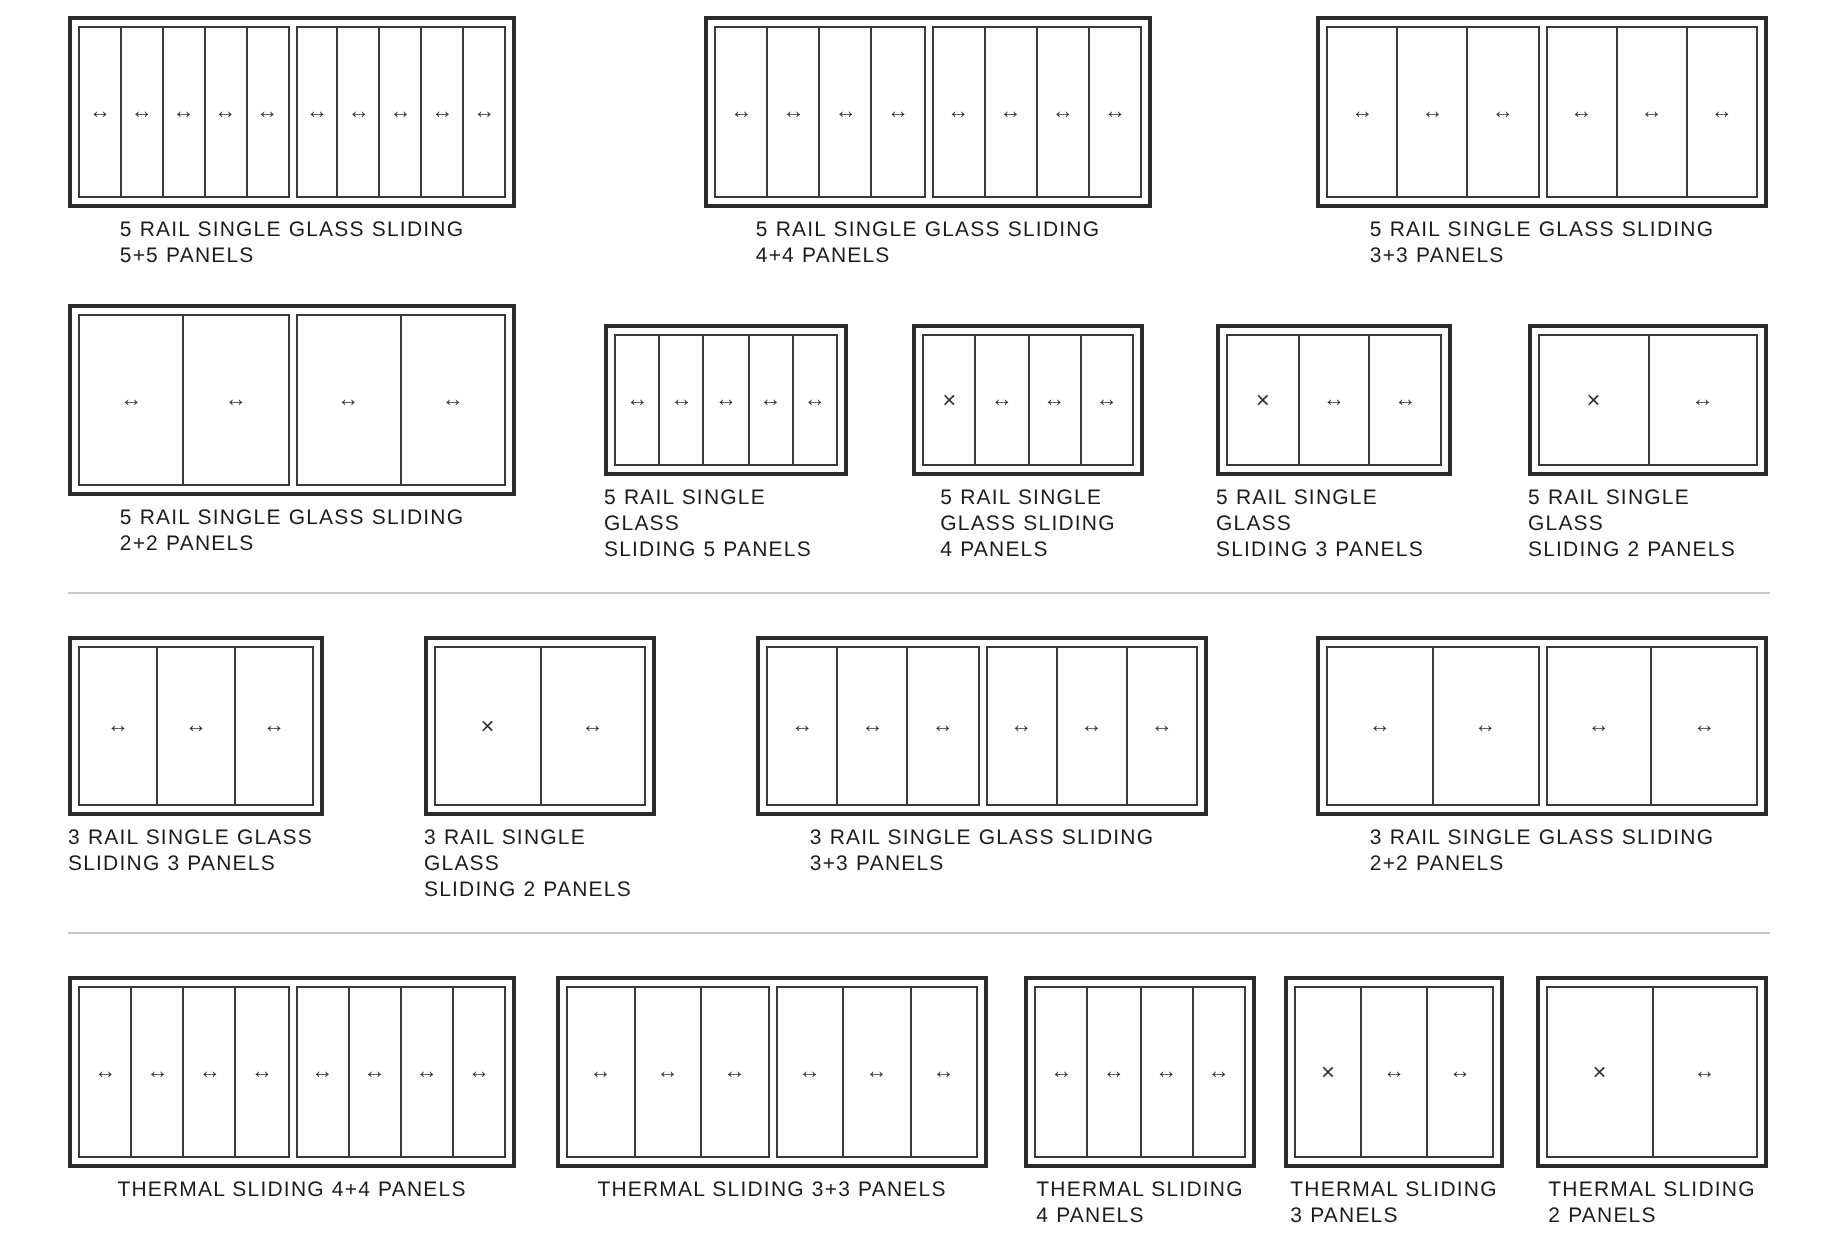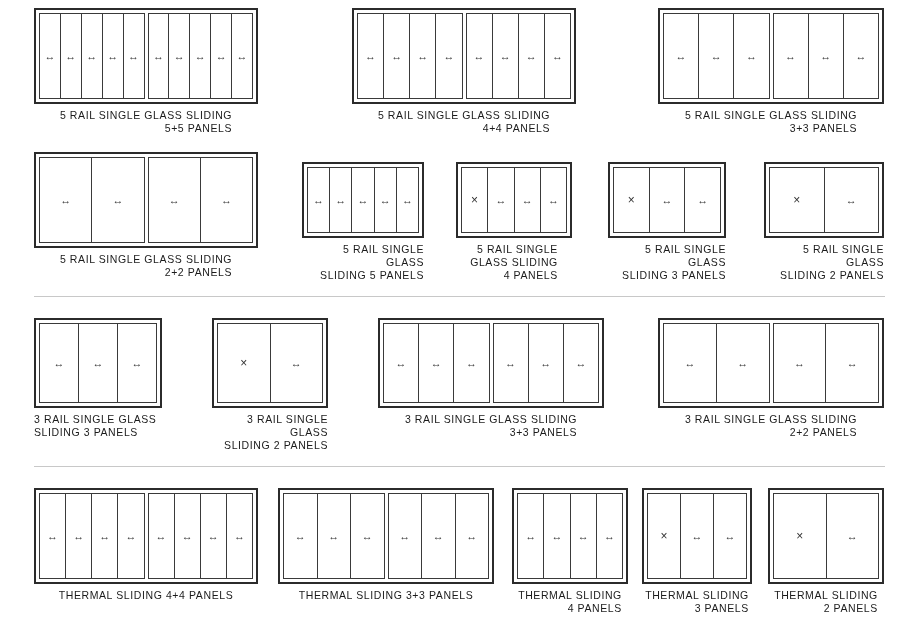--- a/index.html
+++ b/index.html
@@ -10,21 +10,21 @@
     color:#222;
     overflow:hidden;
     position:relative;
   }
   #sheet{position:relative;width:919px;height:629px;box-sizing:border-box;}
 
   .divider{position:absolute;height:1px;background:#c8c8c8;left:34px;right:34px;}
 
   .cell{position:absolute;display:flex;flex-direction:column;align-items:center;}
   .cap{
-    text-align:right;
+    text-align:left;
     font-size:10.5px;
     letter-spacing:0.6px;
     line-height:13px;
     color:#1b1b1b;
     margin-top:5px;
     white-space:pre-line;
     text-transform:uppercase;
   }
   .cap.left{text-align:left;align-self:flex-start;}
 

